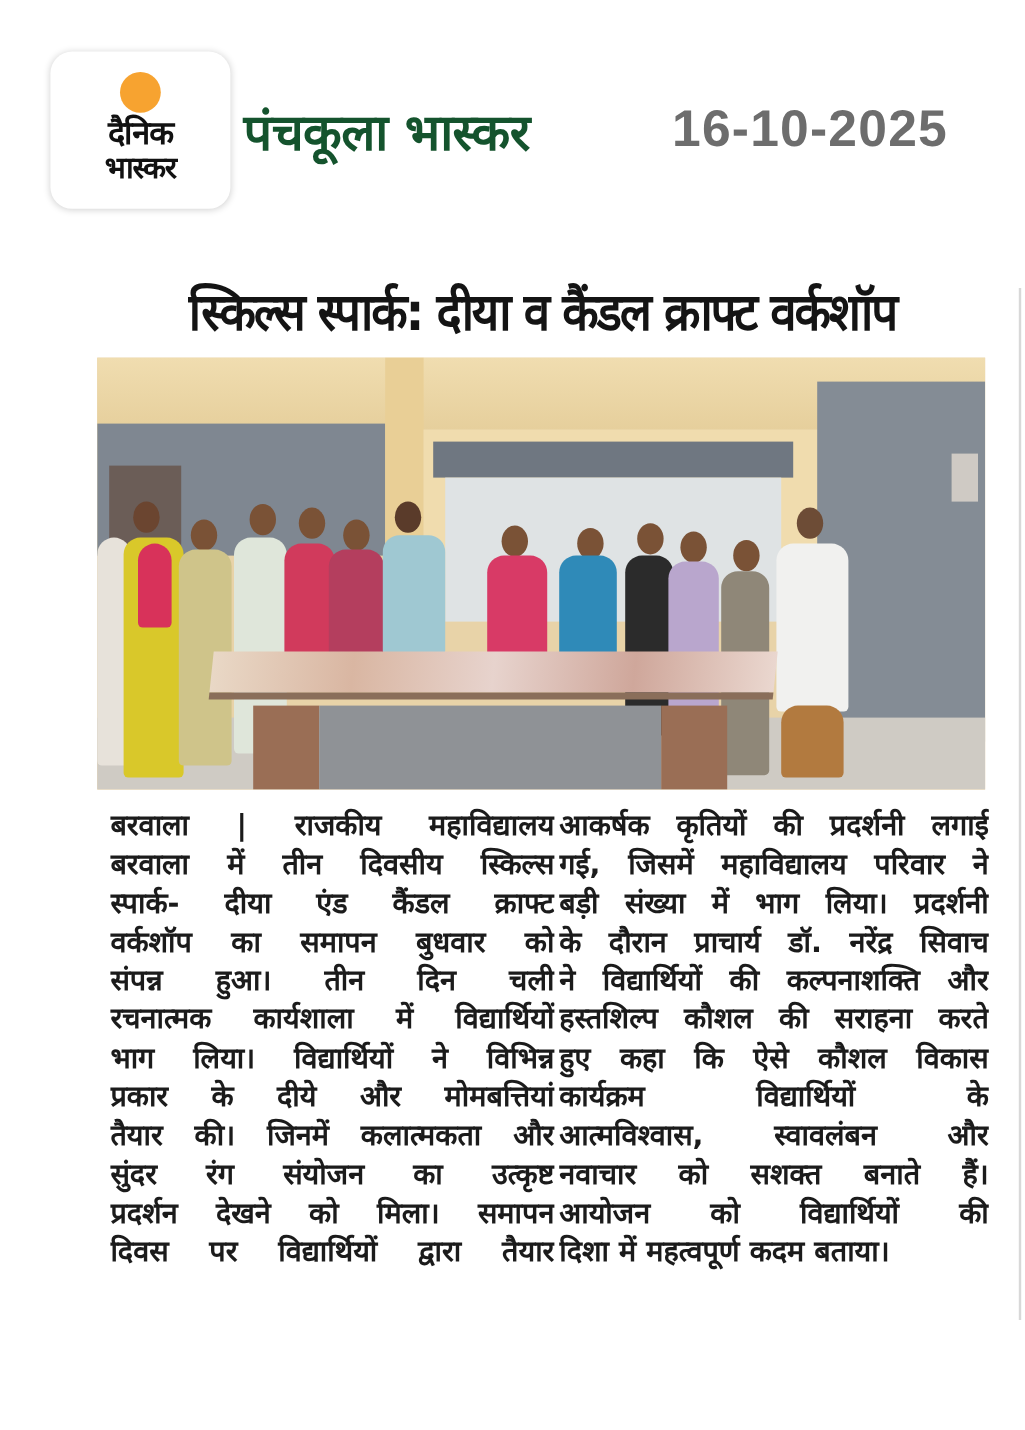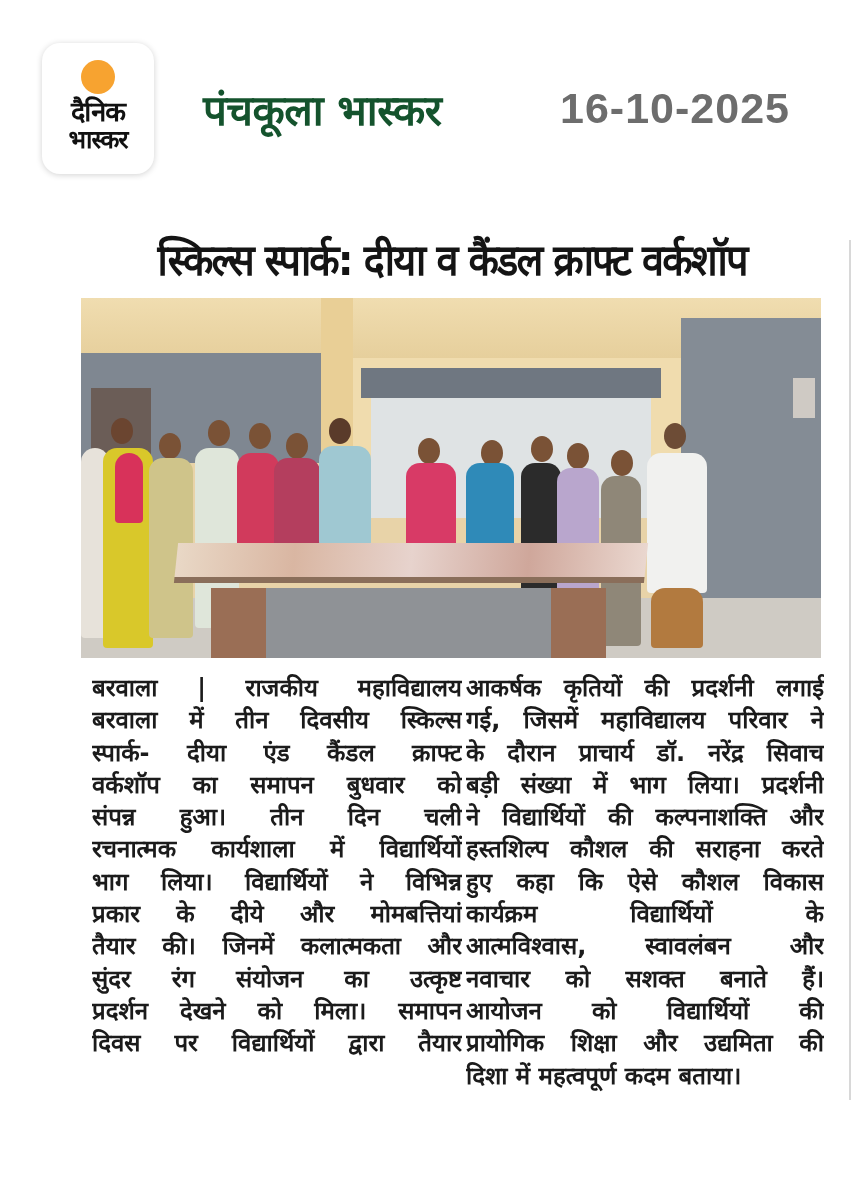--- a/index.html
+++ b/index.html
@@ -1,21 +1,21 @@
 <!DOCTYPE html>
 <html><head>
 <meta charset="utf-8">
 <style>
   * { box-sizing: border-box; margin: 0; padding: 0; }
   html, body { width: 854px; height: 1192px; background: #ffffff; overflow: hidden; }
   body { position: relative; font-family: "DejaVu Sans", sans-serif; color: #1a1a1a; }
 
   
   .logo-tile {
-    position: absolute; left: 42px; top: 43px; width: 112px; height: 131px;
+    position: absolute; left: 42px; top: 43px; width: 150px; height: 131px;
     background: #ffffff; border-radius: 18px;
     box-shadow: 0 1px 6px rgba(0,0,0,0.18);
     display: flex; flex-direction: column; align-items: center;
   }
   .logo-sun {
     width: 34px; height: 34px; border-radius: 50%;
     background: #f7a330; margin-top: 17px;
   }
   .logo-word {
     font-family: "DejaVu Sans", sans-serif; font-weight: bold;
@@ -154,24 +154,23 @@
   <span class="line">प्रकार के दीये और मोमबत्तियां</span>
   <span class="line">तैयार की। जिनमें कलात्मकता और</span>
   <span class="line">सुंदर रंग संयोजन का उत्कृष्ट</span>
   <span class="line">प्रदर्शन देखने को मिला। समापन</span>
   <span class="line">दिवस पर विद्यार्थियों द्वारा तैयार</span>
 </div>
 
 <div class="col col-right">
   <span class="line">आकर्षक कृतियों की प्रदर्शनी लगाई</span>
   <span class="line">गई, जिसमें महाविद्यालय परिवार ने</span>
+  <span class="line">बड़ी संख्या में भाग लिया। प्रदर्शनी</span>
   <span class="line">के दौरान प्राचार्य डॉ. नरेंद्र सिवाच</span>
-  <span class="line">बड़ी संख्या में भाग लिया। प्रदर्शनी</span>
   <span class="line">ने विद्यार्थियों की कल्पनाशक्ति और</span>
   <span class="line">हस्तशिल्प कौशल की सराहना करते</span>
   <span class="line">हुए कहा कि ऐसे कौशल विकास</span>
   <span class="line">कार्यक्रम विद्यार्थियों के</span>
   <span class="line">आत्मविश्वास, स्वावलंबन और</span>
   <span class="line">नवाचार को सशक्त बनाते हैं।</span>
   <span class="line">आयोजन को विद्यार्थियों की</span>
-  <span class="line">प्रायोगिक शिक्षा और उद्यमिता की</span>
   <span class="line last">दिशा में महत्वपूर्ण कदम बताया।</span>
 </div>
 
 </body></html>

